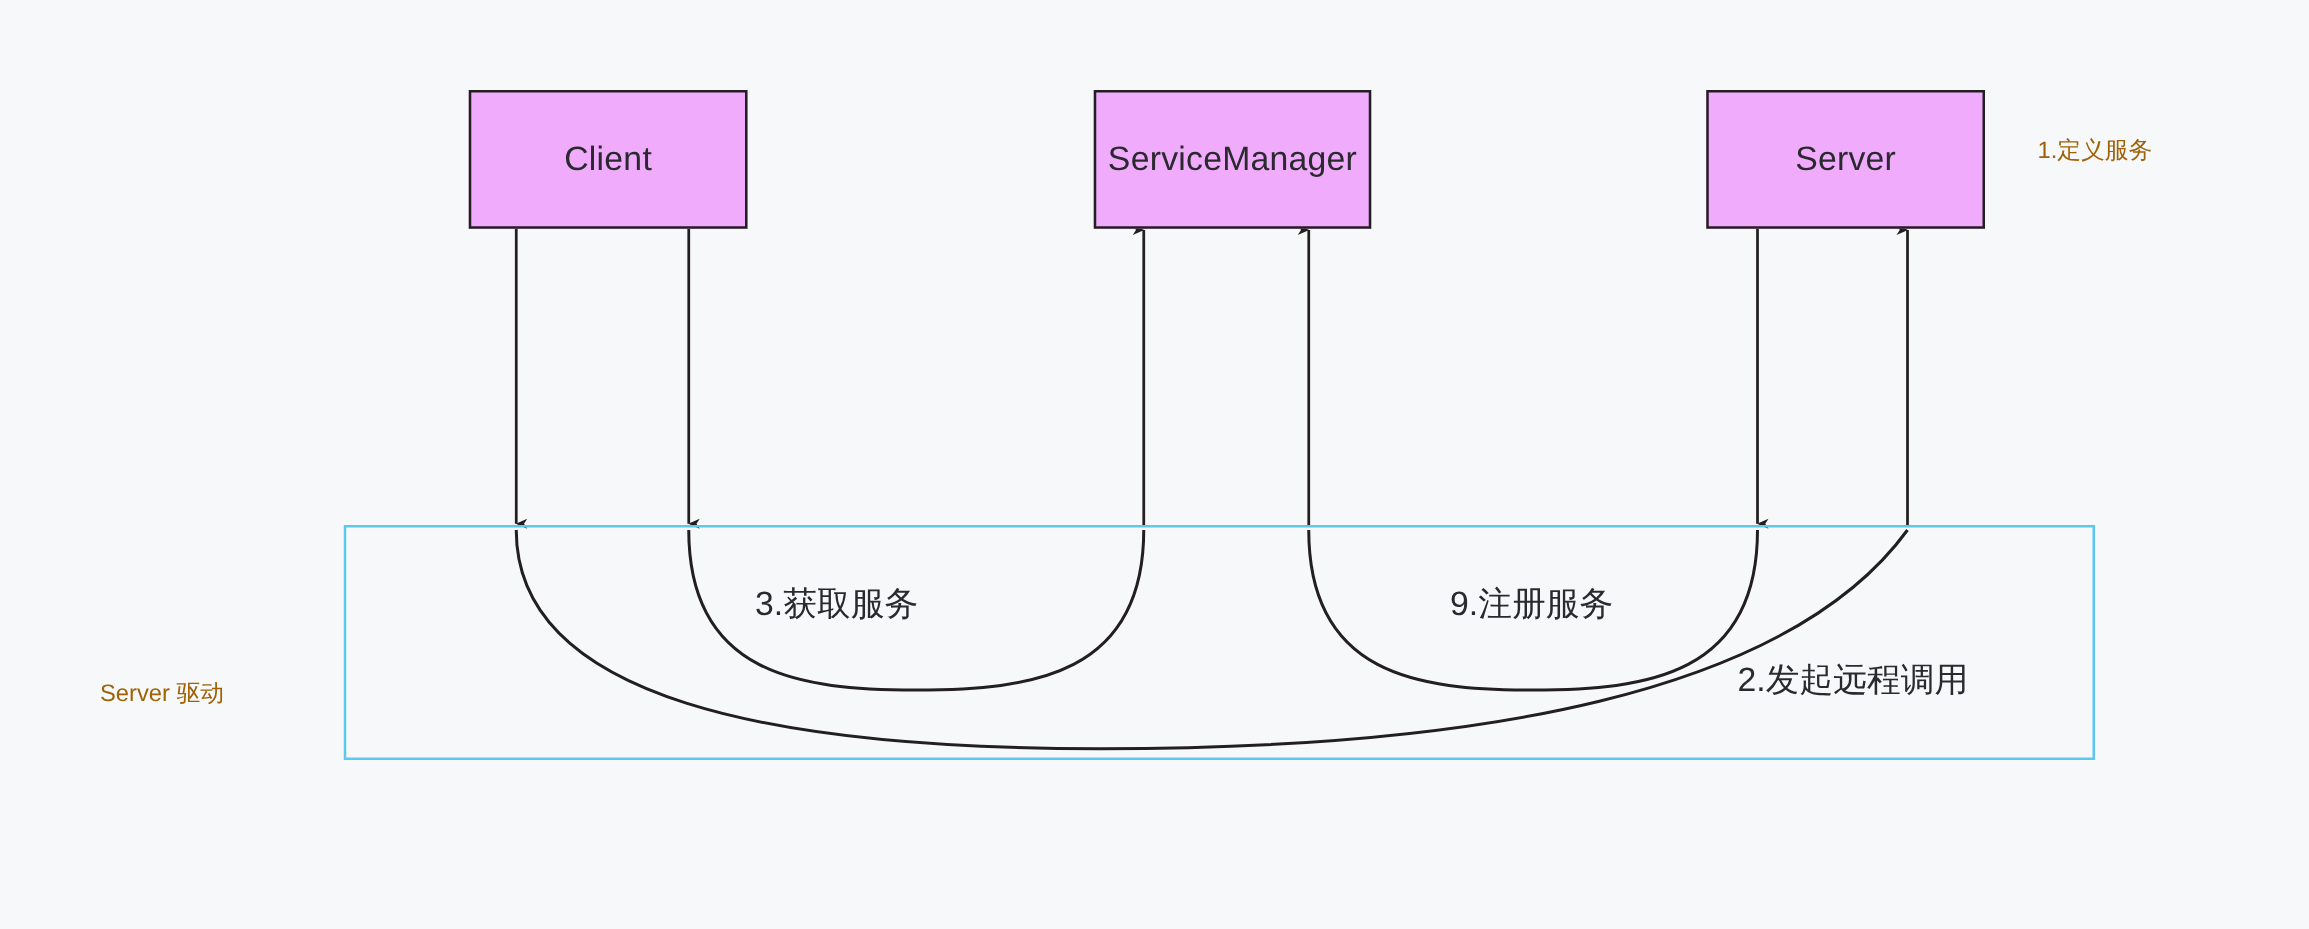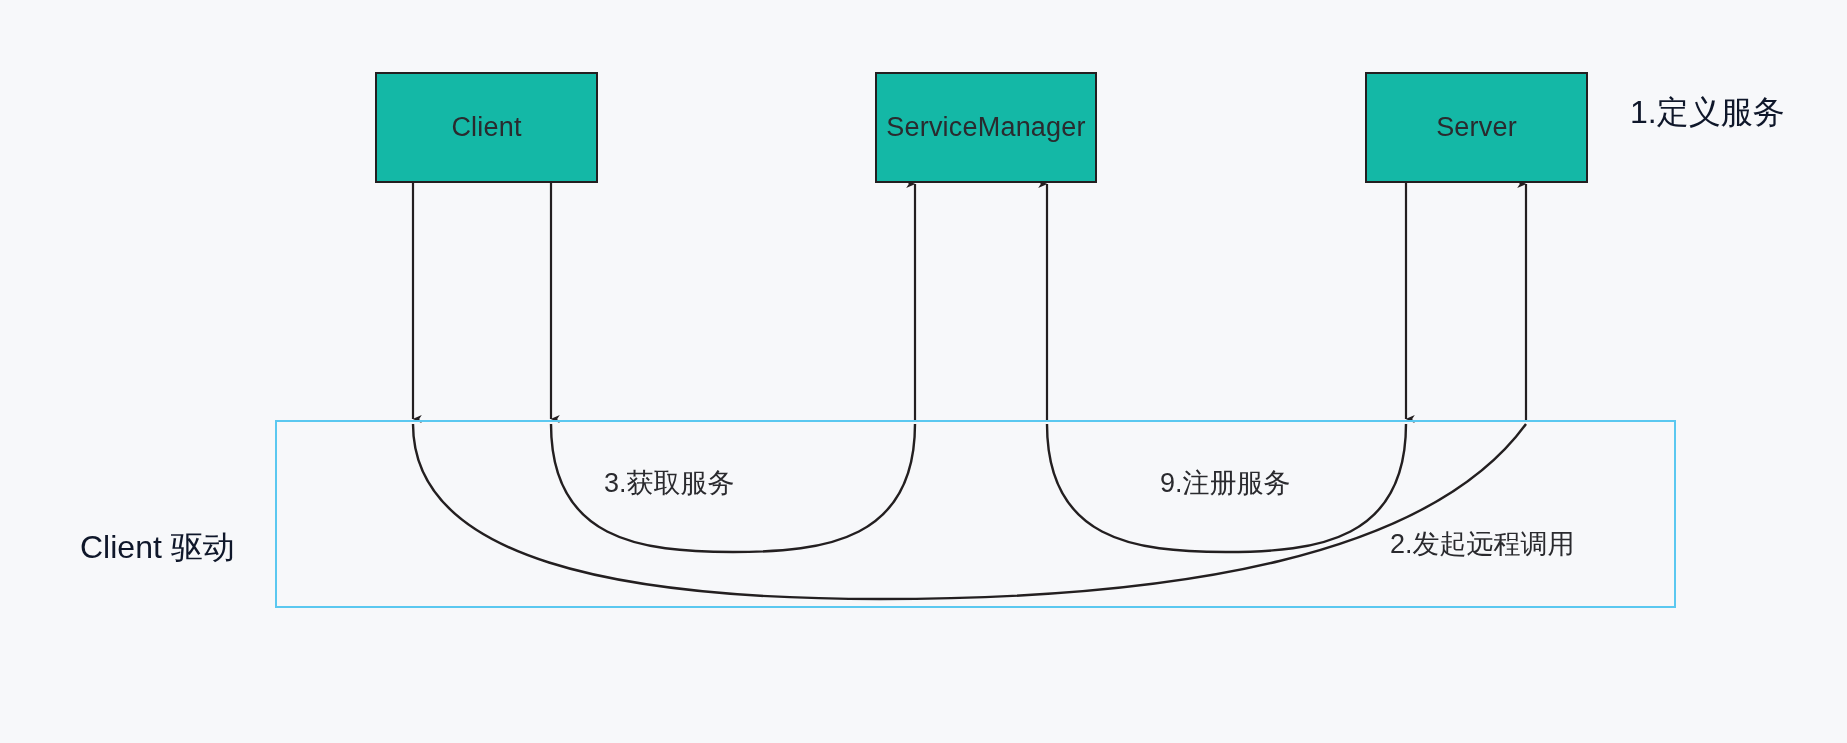--- a/index.html
+++ b/index.html
@@ -18,21 +18,21 @@
   }
   .svg-layer {
     position: absolute;
     left: 0;
     top: 0;
     width: 1847px;
     height: 743px;
   }
   .node-box {
     position: absolute;
-    background: #14b8a6;
+    background: #f0abfc;
     border: 2.4px solid #231f20;
     box-sizing: border-box;
     display: flex;
     align-items: center;
     justify-content: center;
   }
   .node-label {
     font-size: 27px;
     color: #2a2a2e;
     letter-spacing: 0.2px;
@@ -40,24 +40,25 @@
     white-space: nowrap;
   }
   .binder-region {
     position: absolute;
     border: 2.6px solid #5bc8f0;
     box-sizing: border-box;
     background: transparent;
   }
   .free-label {
     position: absolute;
-    font-size: 32px;
-    color: #0f172a;
+    font-size: 19px;
+    color: #a16207;
     white-space: nowrap;
     line-height: 1;
+    margin-top: 15px;
   }
   .edge-label {
     position: absolute;
     font-size: 27px;
     color: #2a2a2e;
     white-space: nowrap;
     line-height: 1;
   }
 </style>
 </head>
@@ -89,21 +90,21 @@
 
     <path d="M551,424 C551,540 640,552 733,552 C826,552 915,540 915,424" fill="none" stroke="#231f20" stroke-width="2.4"></path>
 
     <path d="M1406,424 C1406,540 1318,552 1226,552 C1134,552 1047,540 1047,424" fill="none" stroke="#231f20" stroke-width="2.4"></path>
 
     <path d="M413,424 C413,560 620,599 880,599 C1180,599 1430,556 1526,424" fill="none" stroke="#231f20" stroke-width="2.4"></path>
   </svg>
 
   <div class="binder-region" style="left:275px; top:420px; width:1401px; height:188px;"></div>
 
-  <div class="free-label" style="left:80px; top:531px;">Client 驱动</div>
+  <div class="free-label" style="left:80px; top:531px;">Server 驱动</div>
 
   <div class="node-box" style="left:375px; top:72px; width:223px; height:111px;">
     <span class="node-label">Client</span>
   </div>
 
   <div class="node-box" style="left:1365px; top:72px; width:223px; height:111px;">
     <span class="node-label">Server</span>
   </div>
 
   <div class="node-box" style="left:875px; top:72px; width:222px; height:111px;">

